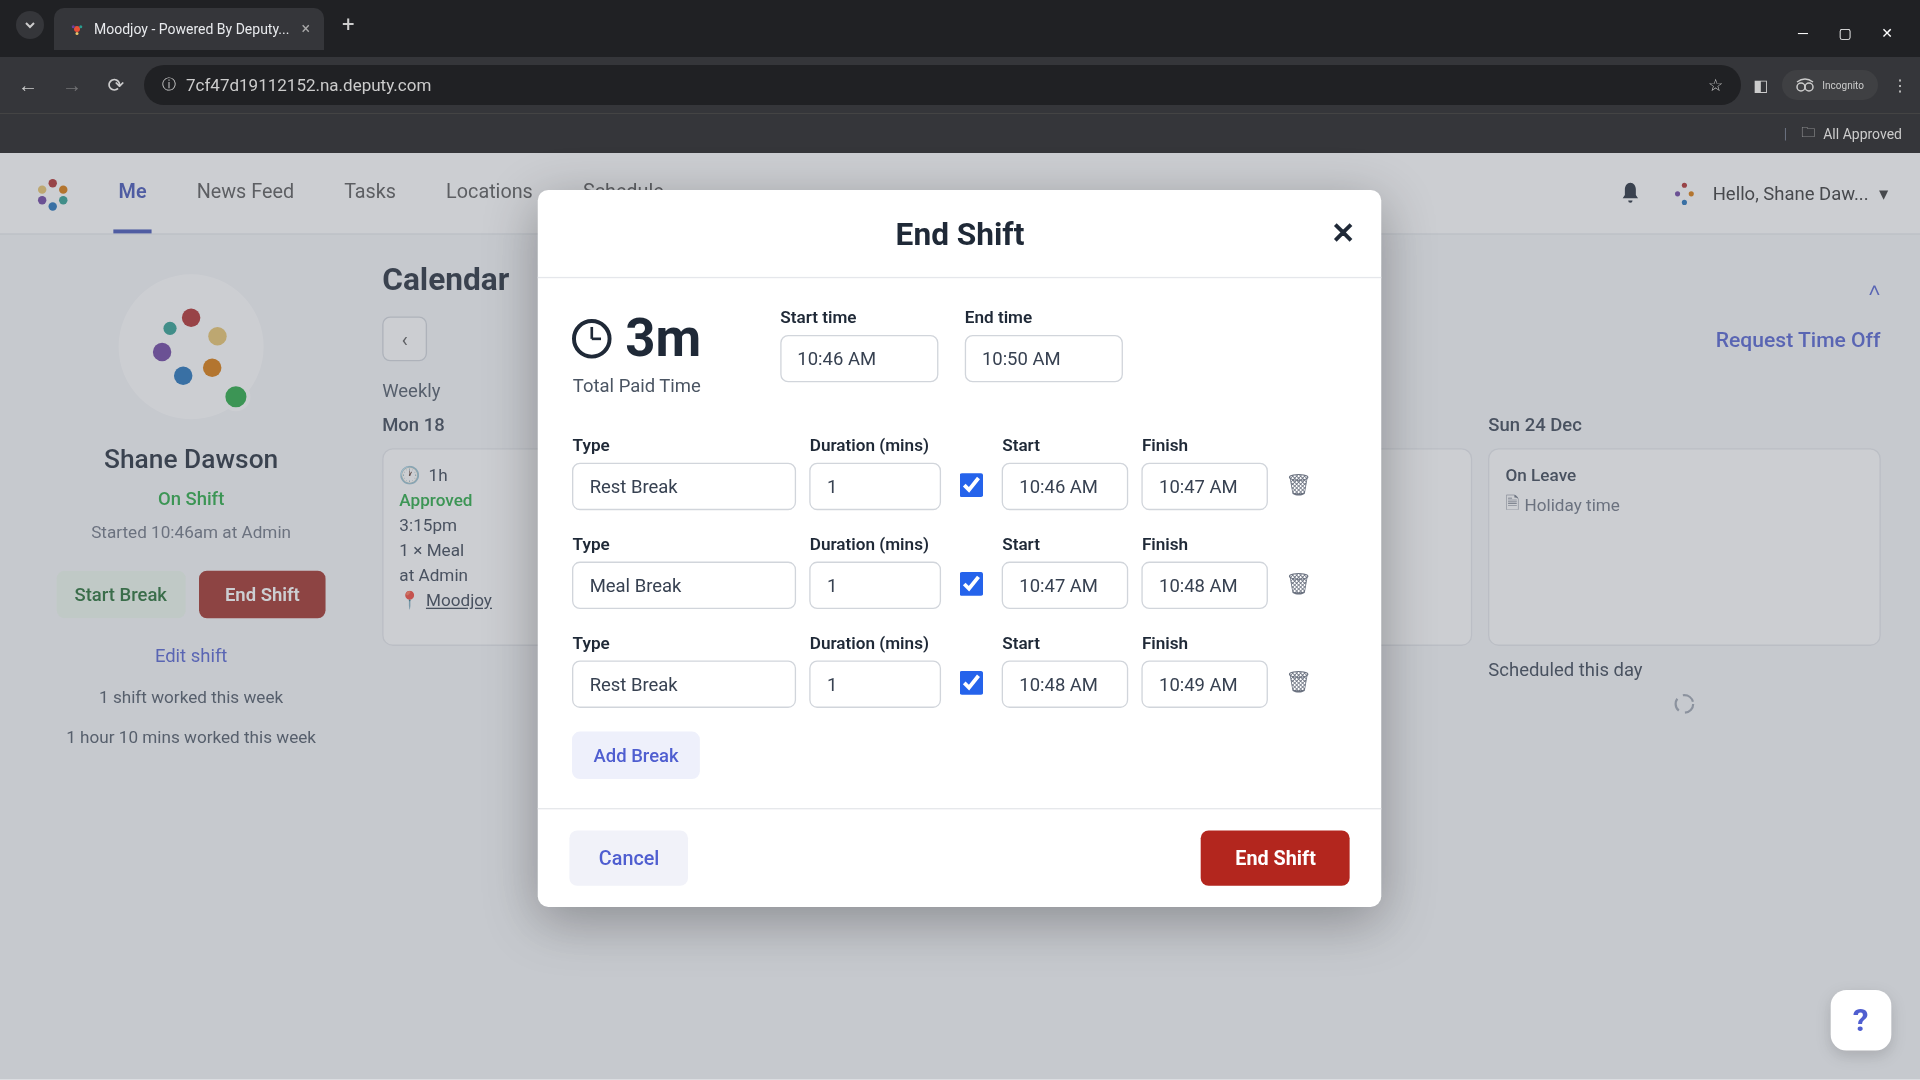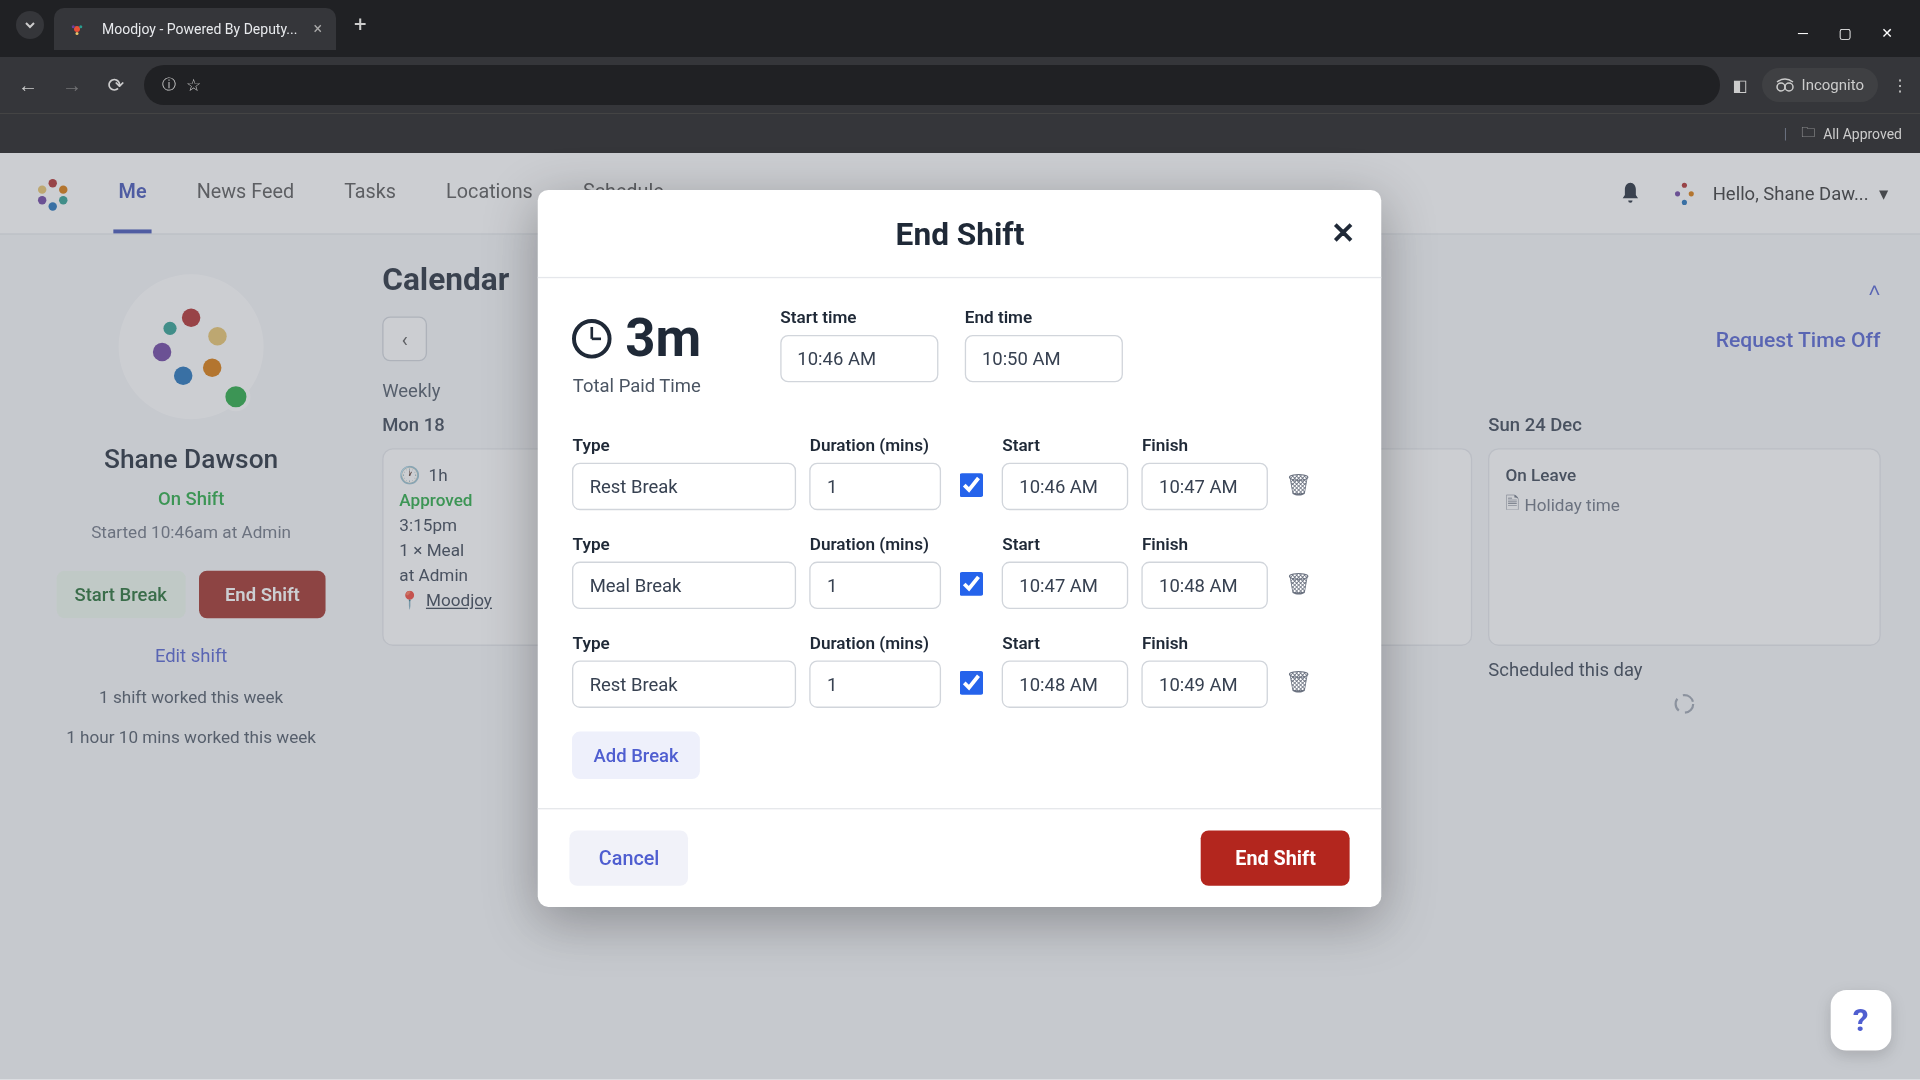--- a/index.html
+++ b/index.html
@@ -2,34 +2,34 @@
 <html><head>
 <meta charset="utf-8">
 <style>
 * { box-sizing: border-box; margin: 0; padding: 0; font-family: -apple-system, BlinkMacSystemFont, "Segoe UI", Roboto, sans-serif; }
 body { width: 1920px; height: 1080px; overflow: hidden; background: #fff; position: relative; }
 
 
 .browser-chrome { background: #202124; height: 57px; display: flex; align-items: flex-end; padding: 0 8px; }
 .tab-strip { display: flex; align-items: center; gap: 6px; height: 100%; flex: 1; }
 .tab-chevron { width: 28px; height: 28px; background: #35363a; border-radius: 50%; display: flex; align-items: center; justify-content: center; color: #ccc; margin: 0 4px 8px 8px; }
-.tab { background: #35363a; color: #e8eaed; border-radius: 10px 10px 0 0; padding: 10px 14px; display: flex; align-items: center; gap: 16px; min-width: 270px; font-size: 14px; height: 42px; }
+.tab { background: #35363a; color: #e8eaed; border-radius: 10px 10px 0 0; padding: 10px 14px; display: flex; align-items: center; gap: 8px; min-width: 270px; font-size: 14px; height: 42px; }
 .tab-favicon { width: 18px; height: 18px; }
 .tab-close { margin-left: auto; color: #aaa; font-size: 16px; }
 .new-tab { color: #ccc; font-size: 22px; padding: 0 12px 8px; }
 .window-controls { display: flex; gap: 24px; color: #fff; padding: 0 16px 16px; font-size: 14px; }
 .window-btn { width: 18px; text-align: center; }
 
 .toolbar { background: #35363a; height: 56px; display: flex; align-items: center; padding: 0 12px; gap: 12px; }
 .nav-btn { width: 32px; height: 32px; display: flex; align-items: center; justify-content: center; color: #ccc; font-size: 20px; }
 .addr-bar { flex: 1; background: #202124; border-radius: 24px; height: 40px; display: flex; align-items: center; padding: 0 18px; color: #ccc; font-size: 17px; gap: 10px; }
 .addr-text { flex: 1; }
 .star-btn { color: #ccc; }
 .toolbar-right { display: flex; align-items: center; gap: 14px; color: #ccc; }
-.incognito-pill { background: #3f4043; border-radius: 20px; padding: 8px 14px; display: flex; align-items: center; gap: 8px; font-size: 15px; }
+.incognito-pill { background: #3f4043; border-radius: 20px; padding: 8px 14px; display: flex; align-items: center; gap: 8px; font-size: 10px; }
 .bookmarks-bar { background: #35363a; height: 40px; display: flex; align-items: center; justify-content: flex-end; padding: 0 18px; color: #ccc; font-size: 14px; border-top: 1px solid #444; }
 .bookmarks-item { display: flex; align-items: center; gap: 8px; }
 
 
 .app { position: relative; height: calc(1080px - 57px - 56px - 40px); background: #f6f7f9; }
 
 
 .app-inner-wrapper { transform: scale(1.318); transform-origin: top left; width: calc(100% / 1.318); height: calc(100% / 1.318); position: relative; }
 
 .topnav { background: #fff; height: 62px; display: flex; align-items: center; padding: 0 24px; gap: 30px; border-bottom: 1px solid #e5e7eb; }
@@ -139,20 +139,21 @@
     <span class="window-btn">✕</span>
   </div>
 </div>
 
 <div class="toolbar">
   <div class="nav-btn">←</div>
   <div class="nav-btn" style="opacity:0.4">→</div>
   <div class="nav-btn">⟳</div>
   <div class="addr-bar">
     <span style="font-size:14px">ⓘ</span>
+    <span class="addr-text">7cf47d19112152.na.deputy.com</span>
     <span class="star-btn">☆</span>
   </div>
   <div class="toolbar-right">
     <span>◧</span>
     <div class="incognito-pill">
       <svg width="18" height="14">
           <ellipse cx="5" cy="9" rx="4" ry="4" fill="none" stroke="#ccc" stroke-width="1.5"></ellipse>
           <ellipse cx="13" cy="9" rx="4" ry="4" fill="none" stroke="#ccc" stroke-width="1.5"></ellipse>
           <path d="M1 4 Q9 -2 17 4" stroke="#ccc" fill="none" stroke-width="1.5"></path>
         </svg>

